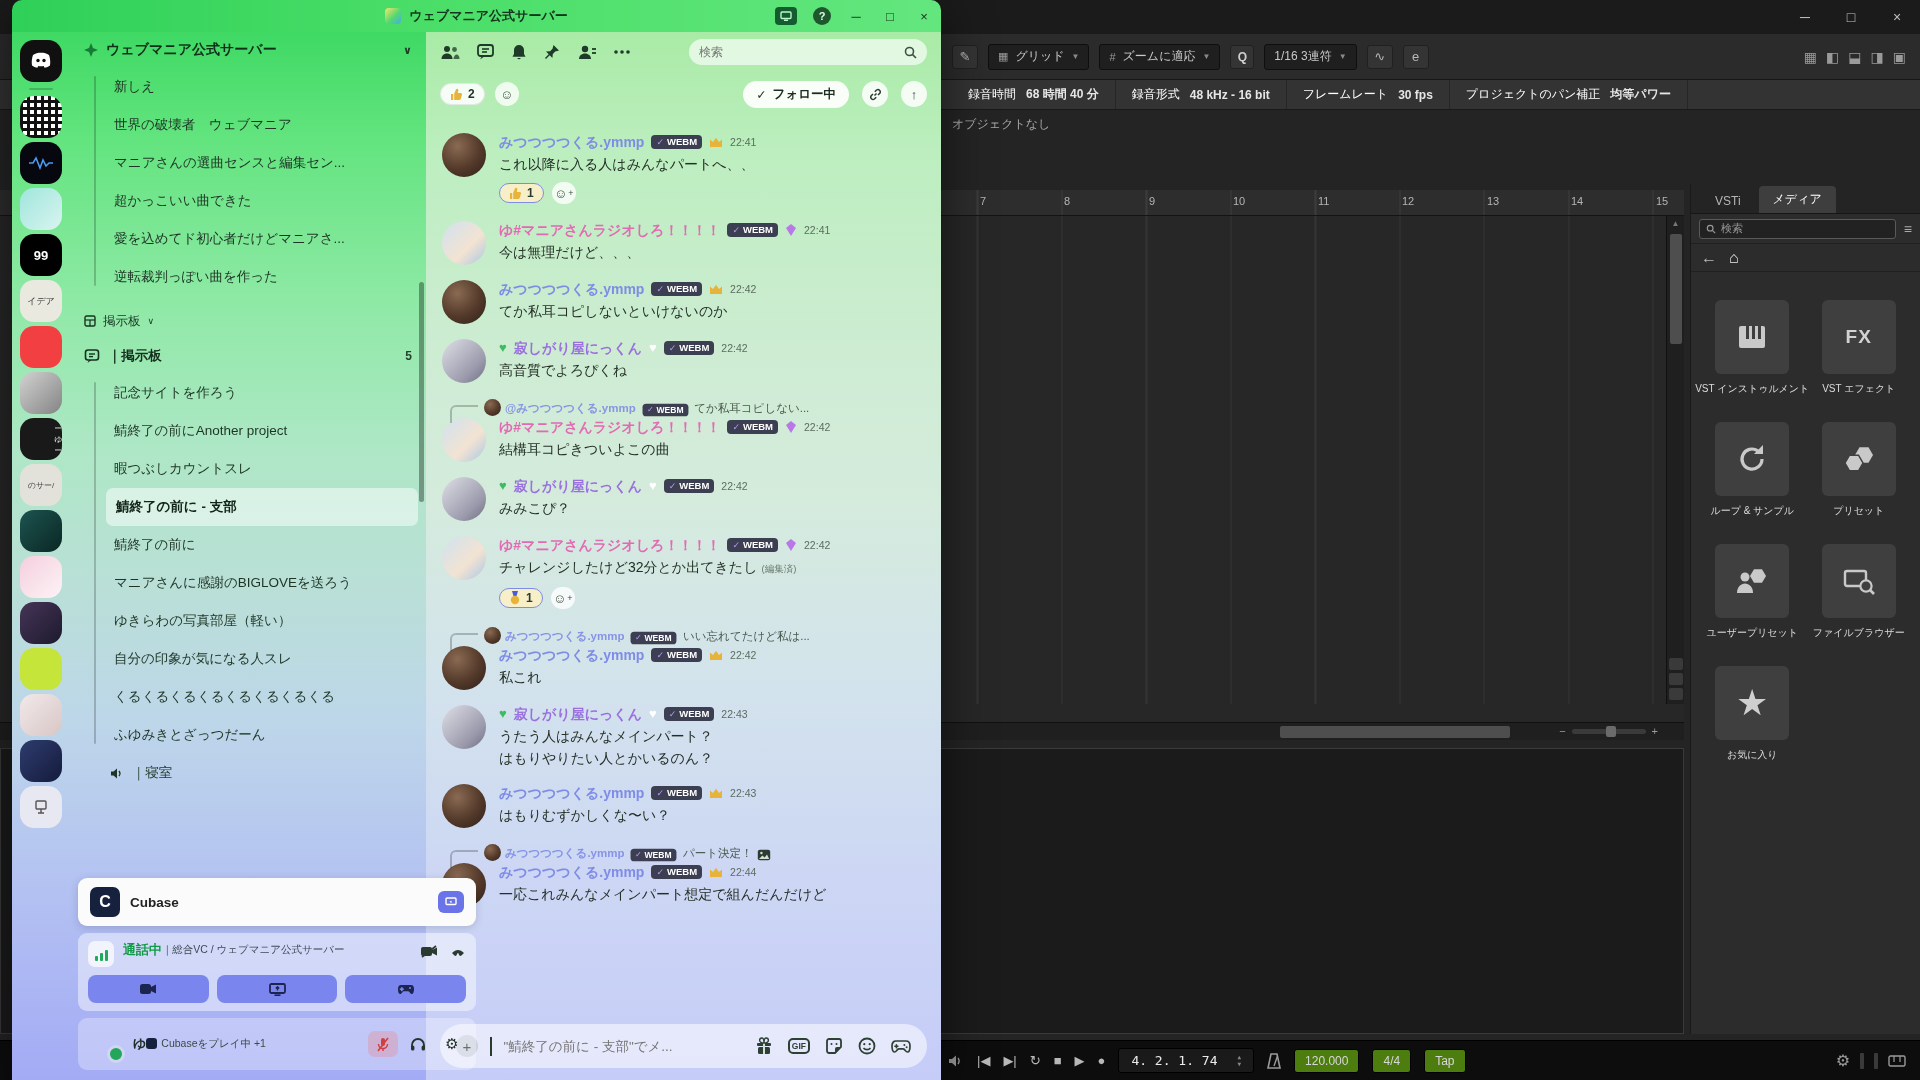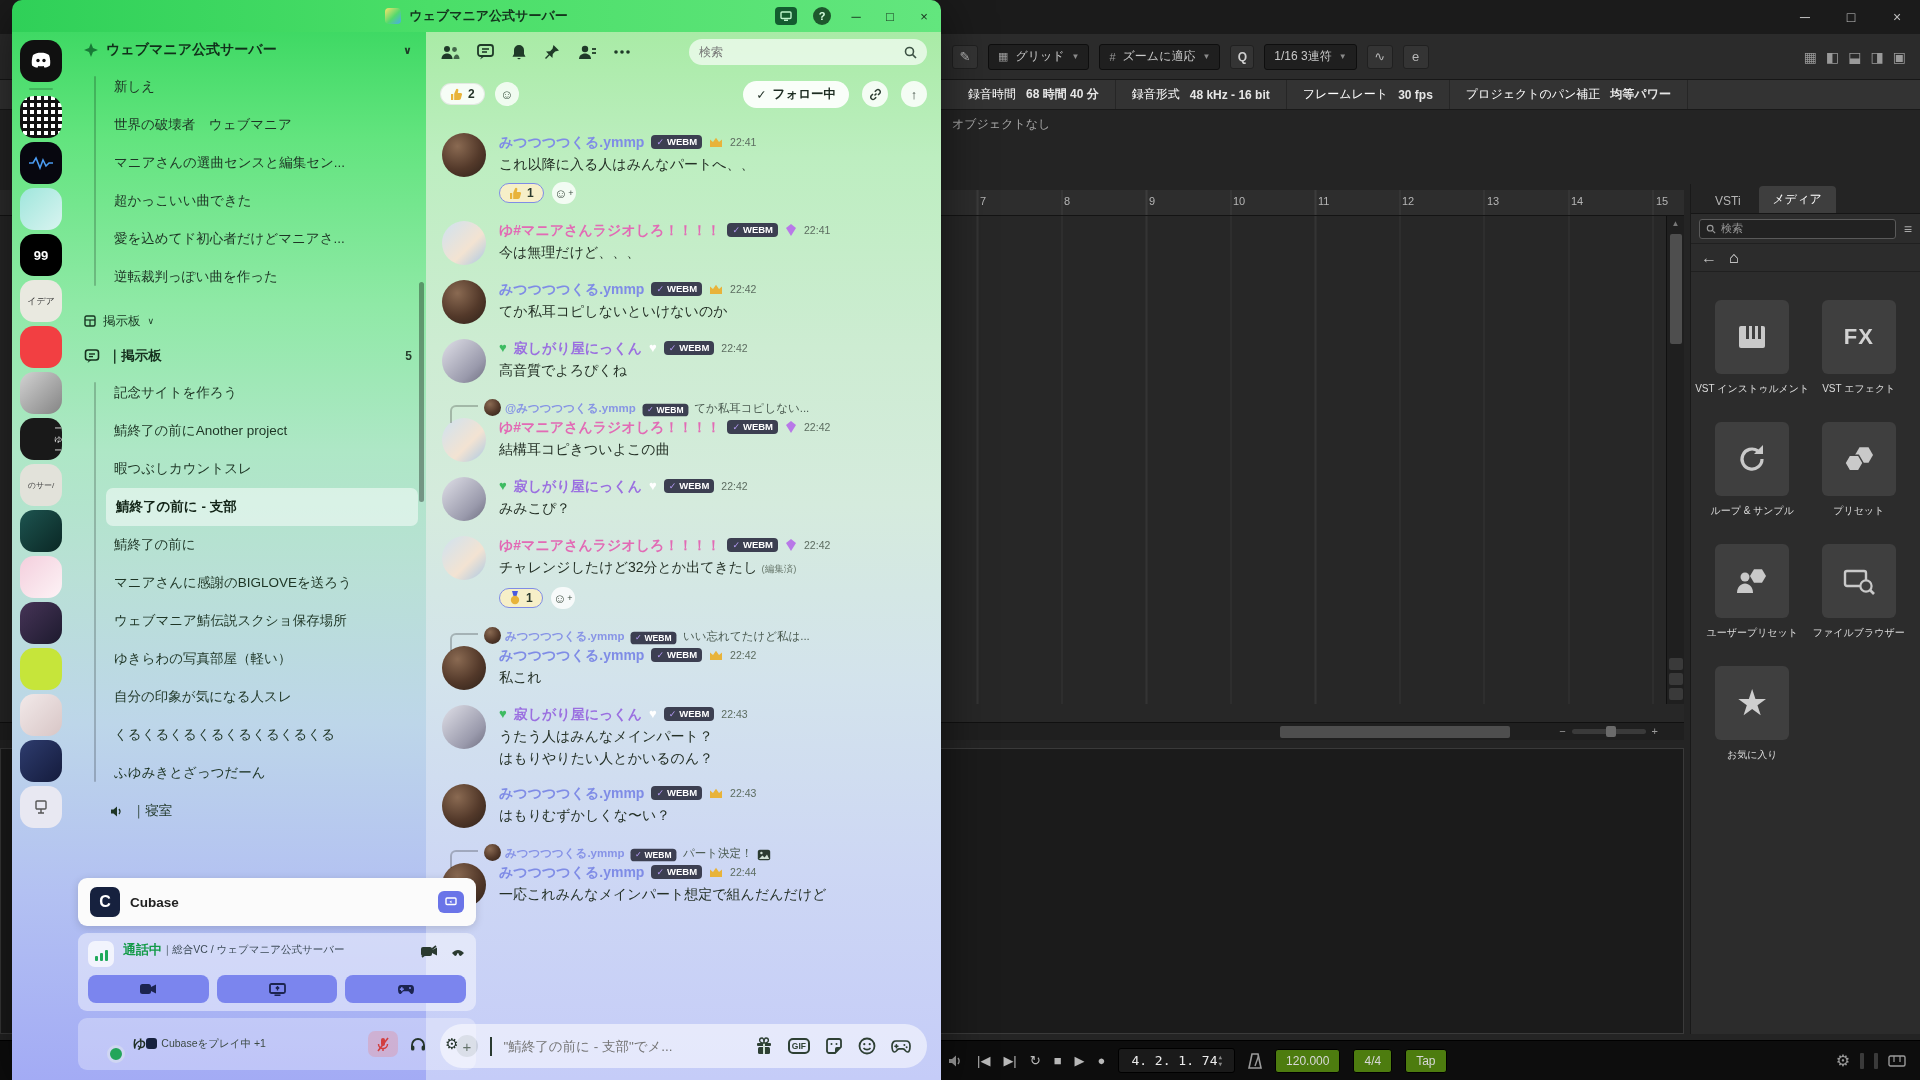--- a/index.html
+++ b/index.html
@@ -46,25 +46,25 @@
   .cb-tab { padding:5px 14px; font-size:12px; color:#b5b5b5; border-radius:4px 4px 0 0; }
   .cb-tab.active { background:#3e3e3e; color:#fff; }
   .cb-rack-search { height:30px; display:flex; align-items:center; gap:8px; padding:0 8px; border-bottom:1px solid #202020; }
   .cb-search-box { flex:1; height:20px; background:#222; border:1px solid #5a5a5a; border-radius:3px; color:#9a9a9a; font-size:11px; display:flex; align-items:center; gap:5px; padding:0 6px; }
   .cb-list-icon { color:#aaa; font-size:14px; }
   .cb-rack-nav { height:28px; display:flex; align-items:center; gap:12px; padding:0 10px; border-bottom:1px solid #202020; color:#bbb; }
   .cb-tiles { display:grid; grid-template-columns:1fr 1fr; justify-items:center; row-gap:26px; padding:28px 8px; }
   .cb-tile { display:flex; flex-direction:column; align-items:center; width:104px; }
   .cb-tile-box { width:74px; height:74px; background:#3f3f3f; border-radius:6px; display:flex; align-items:center; justify-content:center; }
   .cb-tile-label { margin-top:8px; font-size:10px; color:#dcdcdc; white-space:nowrap; }
-  .fx-glyph { font-size:22px; font-weight:bold; color:#d2d2d2; letter-spacing:1px; }
+  .fx-glyph { font-size:19px; font-weight:bold; color:#d2d2d2; letter-spacing:1px; }
   .star-glyph { font-size:36px; color:#cfcfcf; }
   .cb-transport { position:absolute; left:0; top:1040px; width:1920px; height:40px; background:#0d0d0d; border-top:1px solid #000; display:flex; align-items:center; padding-left:948px; gap:13px; }
   .tbtn { color:#b8b8b8; font-size:13px; }
-  .tdisp { background:#1a1a1a; border:1px solid #000; border-radius:3px; padding:4px 12px; color:#ececec; font-family:"DejaVu Sans Mono","Liberation Mono",monospace; font-size:13px; display:flex; align-items:center; gap:1px; }
+  .tdisp { background:#1a1a1a; border:1px solid #000; border-radius:3px; padding:4px 12px; color:#ececec; font-family:"DejaVu Sans Mono","Liberation Mono",monospace; font-size:13px; display:flex; align-items:center; gap:20px; }
   .tdisp .upd { display:flex; flex-direction:column; font-size:6px; color:#888; line-height:1; gap:1px; }
   .tsmall { background:#4d7c0f; border:1px solid #000; border-radius:3px; padding:4px 10px; color:#d8d8d8; font-size:12px; }
   .cb-transport-right { margin-left:auto; margin-right:14px; display:flex; align-items:center; gap:10px; color:#9a9a9a; }
   .meterbar { width:4px; height:16px; background:#3a3a3a; border-radius:1px; }
 
   
   .discord { position:absolute; left:12px; top:0; width:929px; height:1080px; border-radius:10px 10px 0 0; overflow:hidden; box-shadow:0 10px 50px rgba(0,0,0,0.55); z-index:10; }
   .dc-titlebar { height:32px; background:linear-gradient(90deg,#2fd058,#4ade68 45%,#63e67e); display:flex; align-items:center; position:relative; }
   .dc-title-group { position:absolute; left:0; right:0; display:flex; align-items:center; justify-content:center; gap:8px; pointer-events:none; }
   .dc-title-logo { width:16px; height:16px; border-radius:4px; background:linear-gradient(135deg,#ffe26a,#53d96e 55%,#4aa8f0); }
@@ -501,21 +501,20 @@
             <span class="badge">5</span>
           </div>
 
           <div class="thread-group">
             <div class="titem">記念サイトを作ろう</div>
             <div class="titem">鯖終了の前にAnother project</div>
             <div class="titem">暇つぶしカウントスレ</div>
             <div class="titem sel">鯖終了の前に - 支部</div>
             <div class="titem">鯖終了の前に</div>
             <div class="titem">マニアさんに感謝のBIGLOVEを送ろう</div>
-            <div class="titem">ウェブマニア鯖伝説スクショ保存場所</div>
             <div class="titem">ゆきらわの写真部屋（軽い）</div>
             <div class="titem">自分の印象が気になる人スレ</div>
             <div class="titem">くるくるくるくるくるくるくるくる</div>
             <div class="titem">ふゆみきとざっつだーん</div>
           </div>
 
           <div class="sb-voice">
             <svg class="ic" width="14" height="13" viewBox="0 0 14 13">
                 <polygon points="1,4.5 3.5,4.5 7,1.5 7,11.5 3.5,8.5 1,8.5" fill="#1e3525"></polygon>
                 <path d="M9 4a4 4 0 0 1 0 5" fill="none" stroke="#1e3525" stroke-width="1.3"></path>

